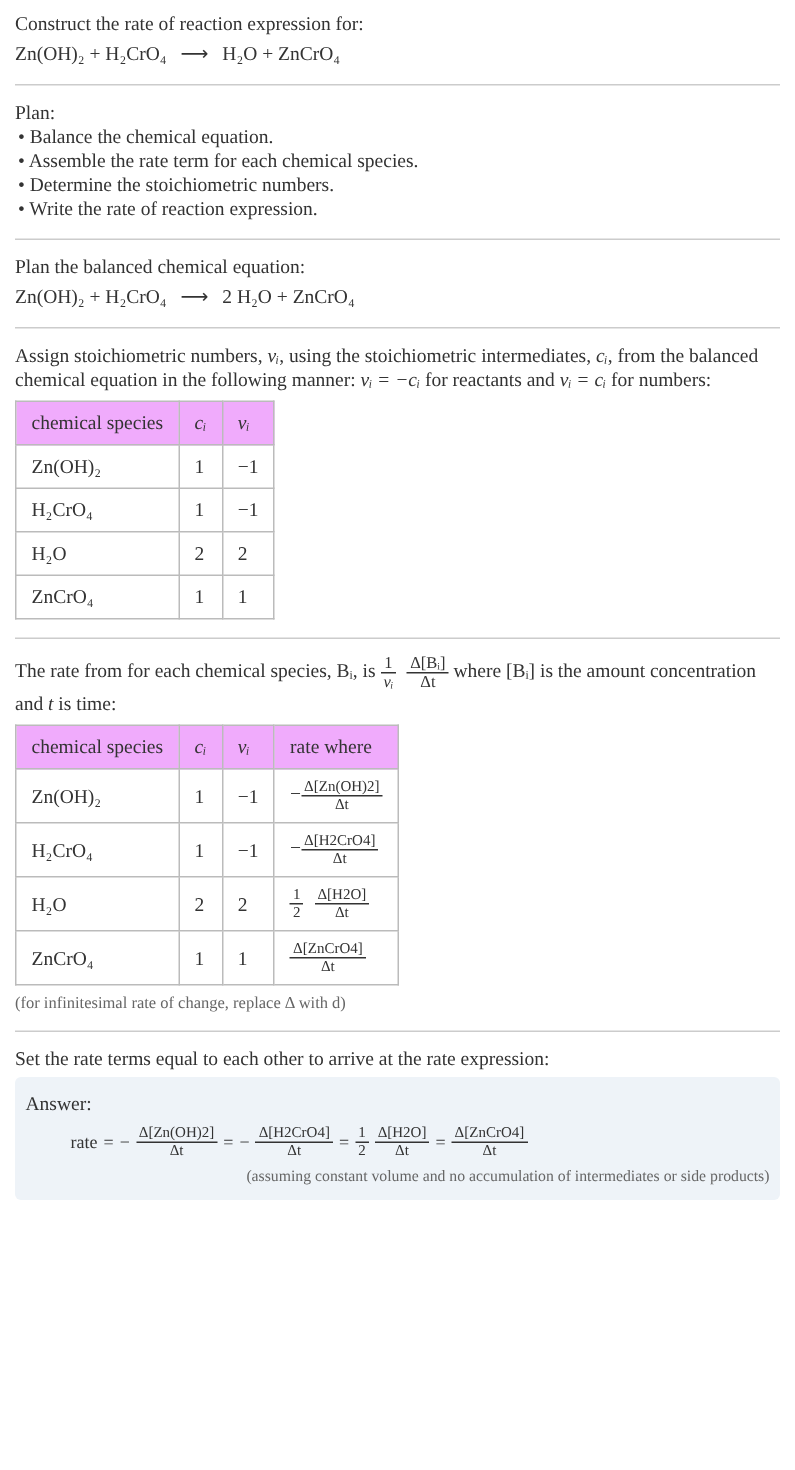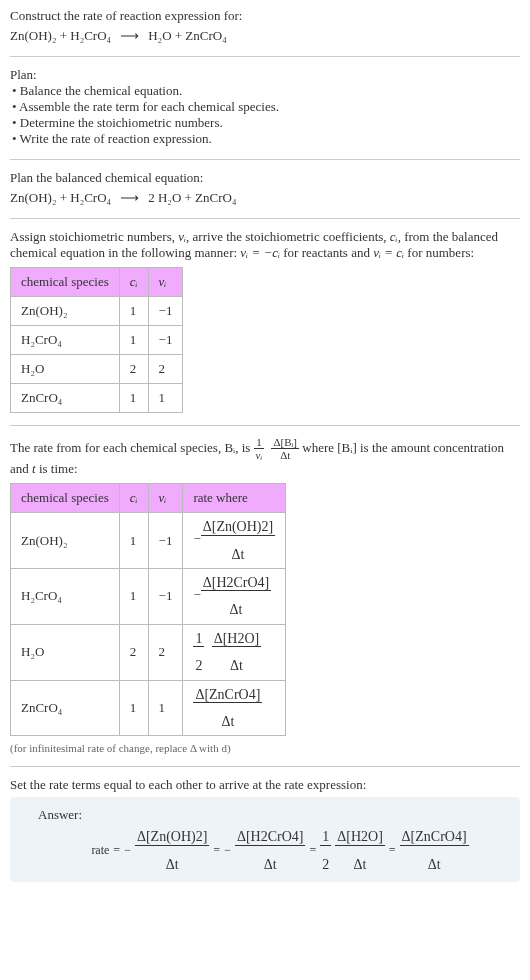--- a/index.html
+++ b/index.html
@@ -34,42 +34,41 @@
     .frac {
       display: inline-flex;
       flex-direction: column;
       text-align: center;
       vertical-align: middle;
       font-size: 11px;
       line-height: 1.1;
     }
     .frac .num { border-bottom: 1px solid #333; padding: 0 2px; }
     .frac .den { padding: 0 2px; }
-    .rate-frac { font-size: 14px; gap: 11px; }
+    .rate-frac { font-size: 10px; }
     .italic { font-style: italic; }
     .note {
       font-size: 11px;
       color: #666;
       margin-top: 2px;
     }
     .answer-box {
       background: #eef3f8;
       border-radius: 4px;
-      padding: 10px 28px;
+      padding: 10px 7px;
       margin-top: 4px;
     }
     .answer-label { margin-bottom: 6px; }
     .answer-eq {
       font-size: 12px;
       padding-left: 30px;
       display: flex;
       align-items: center;
       flex-wrap: wrap;
       gap: 4px;
-      justify-content: center;
     }
     .answer-note {
       font-size: 10.5px;
       color: #666;
       text-align: right;
       margin-top: 6px;
     }
     .chem-formula { white-space: nowrap; }
   </style>
 </head>
@@ -101,21 +100,21 @@
   <div class="eq-line">
     <span class="chem-formula">Zn(OH)₂ + H₂CrO₄</span>
     <span class="arrow">⟶</span>
     <span class="chem-formula">2 H₂O + ZnCrO₄</span>
   </div>
 </div>
 <hr>
 
 <div class="section">
   <div>
-    <span>Assign stoichiometric numbers, </span><span class="italic">νᵢ</span><span>, arrive the stoichiometric coefficients, </span><span class="italic">cᵢ</span><span>, from the balanced chemical equation in the following manner: </span><span class="italic">νᵢ = −cᵢ</span><span> for reactants and </span><span class="italic">νᵢ = cᵢ</span><span> for numbers:</span>
+    <span>Assign stoichiometric numbers, </span><span class="italic">νᵢ</span><span>, using the stoichiometric intermediates, </span><span class="italic">cᵢ</span><span>, from the balanced chemical equation in the following manner: </span><span class="italic">νᵢ = −cᵢ</span><span> for reactants and </span><span class="italic">νᵢ = cᵢ</span><span> for numbers:</span>
   </div>
   <table>
     <tbody>
         <tr>
       <th>chemical species</th>
       <th class="italic">cᵢ</th>
       <th class="italic">νᵢ</th>
     </tr>
     <tr>
           <td>Zn(OH)₂</td>
@@ -252,14 +251,15 @@
           <span class="den">Δt</span>
         </span>
 
       <span>=</span>
 
       <span class="frac rate-frac">
           <span class="num">Δ[ZnCrO4]</span>
           <span class="den">Δt</span>
         </span>
     </div>
+    <div class="answer-note">(assuming constant volume and no accumulation of intermediates or side products)</div>
   </div>
 </div>
 
 </body></html>

